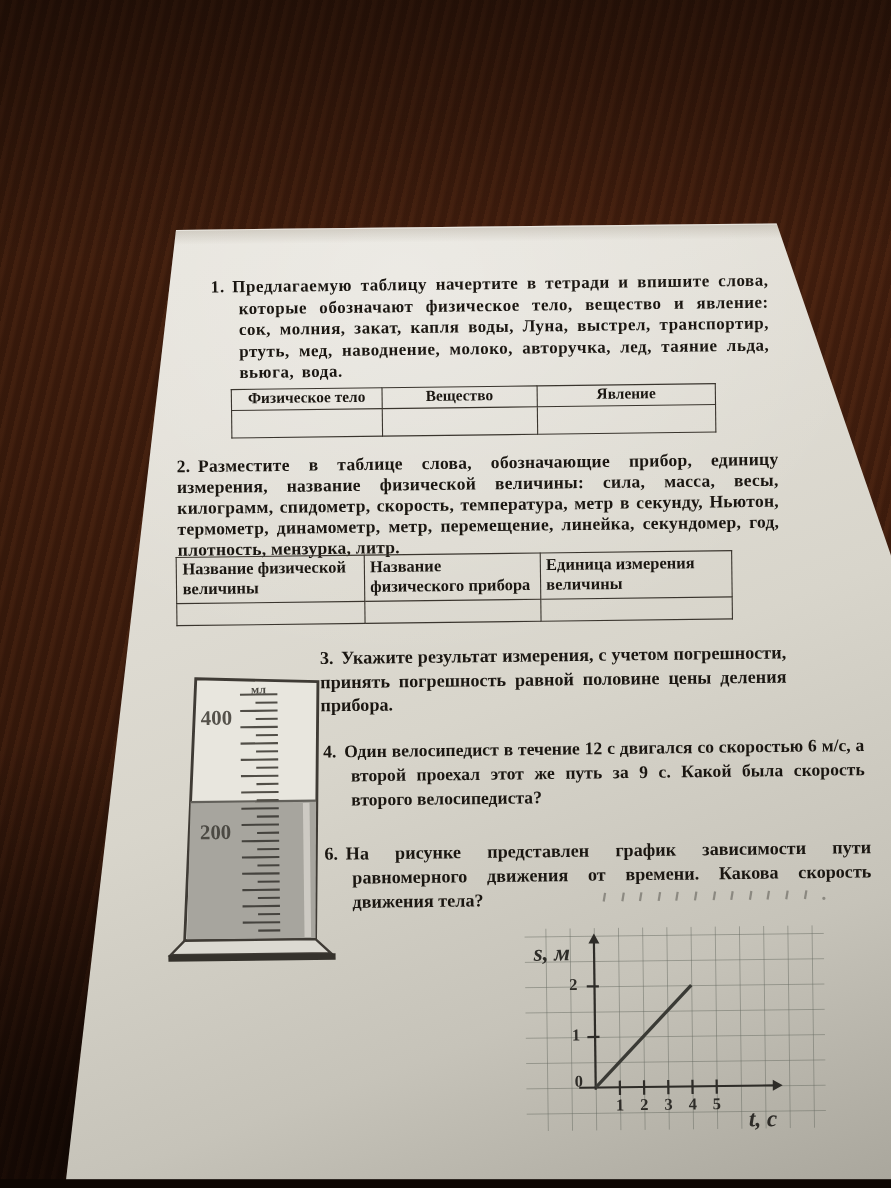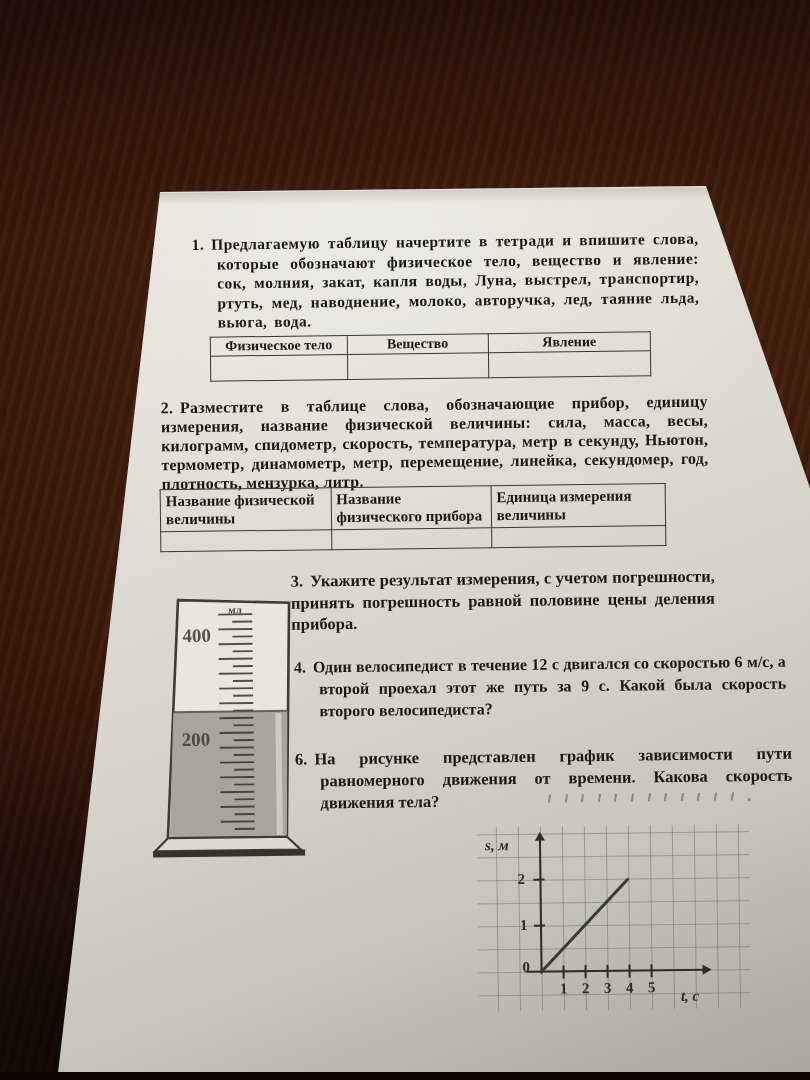--- a/index.html
+++ b/index.html
@@ -18,20 +18,21 @@
       radial-gradient(145% 125% at 68% 32%, #47200f 0%, #3b1b0c 42%, #2b1208 74%, #1b0c06 100%);
   }
   .bottom-strip{position:absolute;left:0;right:0;bottom:0;height:8px;background:#0e0703;z-index:6;}
   
   .paper{
     position:absolute;inset:0;
     clip-path:polygon(160px 192px, 706px 186px, 810px 488px, 810px 1073px, 58px 1073px);
     background:
       radial-gradient(90% 55% at 45% 22%, rgba(255,255,255,.30) 0%, rgba(255,255,255,0) 60%),
       linear-gradient(160deg, #e9e6de 0%, #e3e0d8 32%, #d8d5cb 58%, #c6c3b9 80%, #a9a69c 100%);
+    margin-top: 17px;
   }
   .edge-highlight{position:absolute;left:158px;top:189px;width:550px;height:3px;
     background:rgba(255,255,255,.55);transform:rotate(-0.63deg);transform-origin:left center;}
   .crease{position:absolute;left:154px;top:193px;width:558px;height:15px;transform:rotate(-0.6deg);transform-origin:left center;
     background:linear-gradient(to bottom, rgba(125,112,92,.22), rgba(125,112,92,0) 85%);}
   .left-shade{position:absolute;left:54px;top:182px;width:26px;height:905px;
     transform:rotate(6.6deg);transform-origin:top left;
     background:linear-gradient(90deg, rgba(70,58,42,.34), rgba(70,58,42,0));}
   
   .sheet{position:absolute;inset:0;color:#1b1712;transform:rotate(-0.7deg);transform-origin:430px 600px;}
@@ -68,21 +69,21 @@
   .axis{position:absolute;background:#2e2c28;}
   .y-axis{left:61.5px;top:12px;width:2.6px;height:135px;}
   .x-axis{left:48px;top:143.5px;width:178px;height:2.6px;}
   .arrow-up{position:absolute;left:57.6px;top:5px;width:0;height:0;
     border-left:5.2px solid transparent;border-right:5.2px solid transparent;border-bottom:9px solid #2e2c28;}
   .arrow-right{position:absolute;left:224px;top:139.8px;width:0;height:0;
     border-top:5.2px solid transparent;border-bottom:5.2px solid transparent;border-left:9px solid #2e2c28;}
   .xtick{position:absolute;top:139px;width:2.2px;height:13px;background:#2e2c28;}
   .ytick{position:absolute;left:56px;width:11px;height:2.2px;background:#2e2c28;}
   .glabel{position:absolute;font-weight:bold;font-size:15px;color:#2e2c28;}
-  .glabel.axisname{font-style:italic;font-weight:bold;font-size:15px;}
+  .glabel.axisname{font-style:italic;font-weight:bold;font-size:21px;}
   .xnum{position:absolute;top:154px;width:12px;text-align:center;font-weight:bold;font-size:15px;color:#2e2c28;}
   .graph svg{position:absolute;inset:0;overflow:visible;}
 </style>
 </head>
 <body>
 
 <div class="wood"></div>
 
 <div class="paper">
   <div class="edge-highlight"></div>

